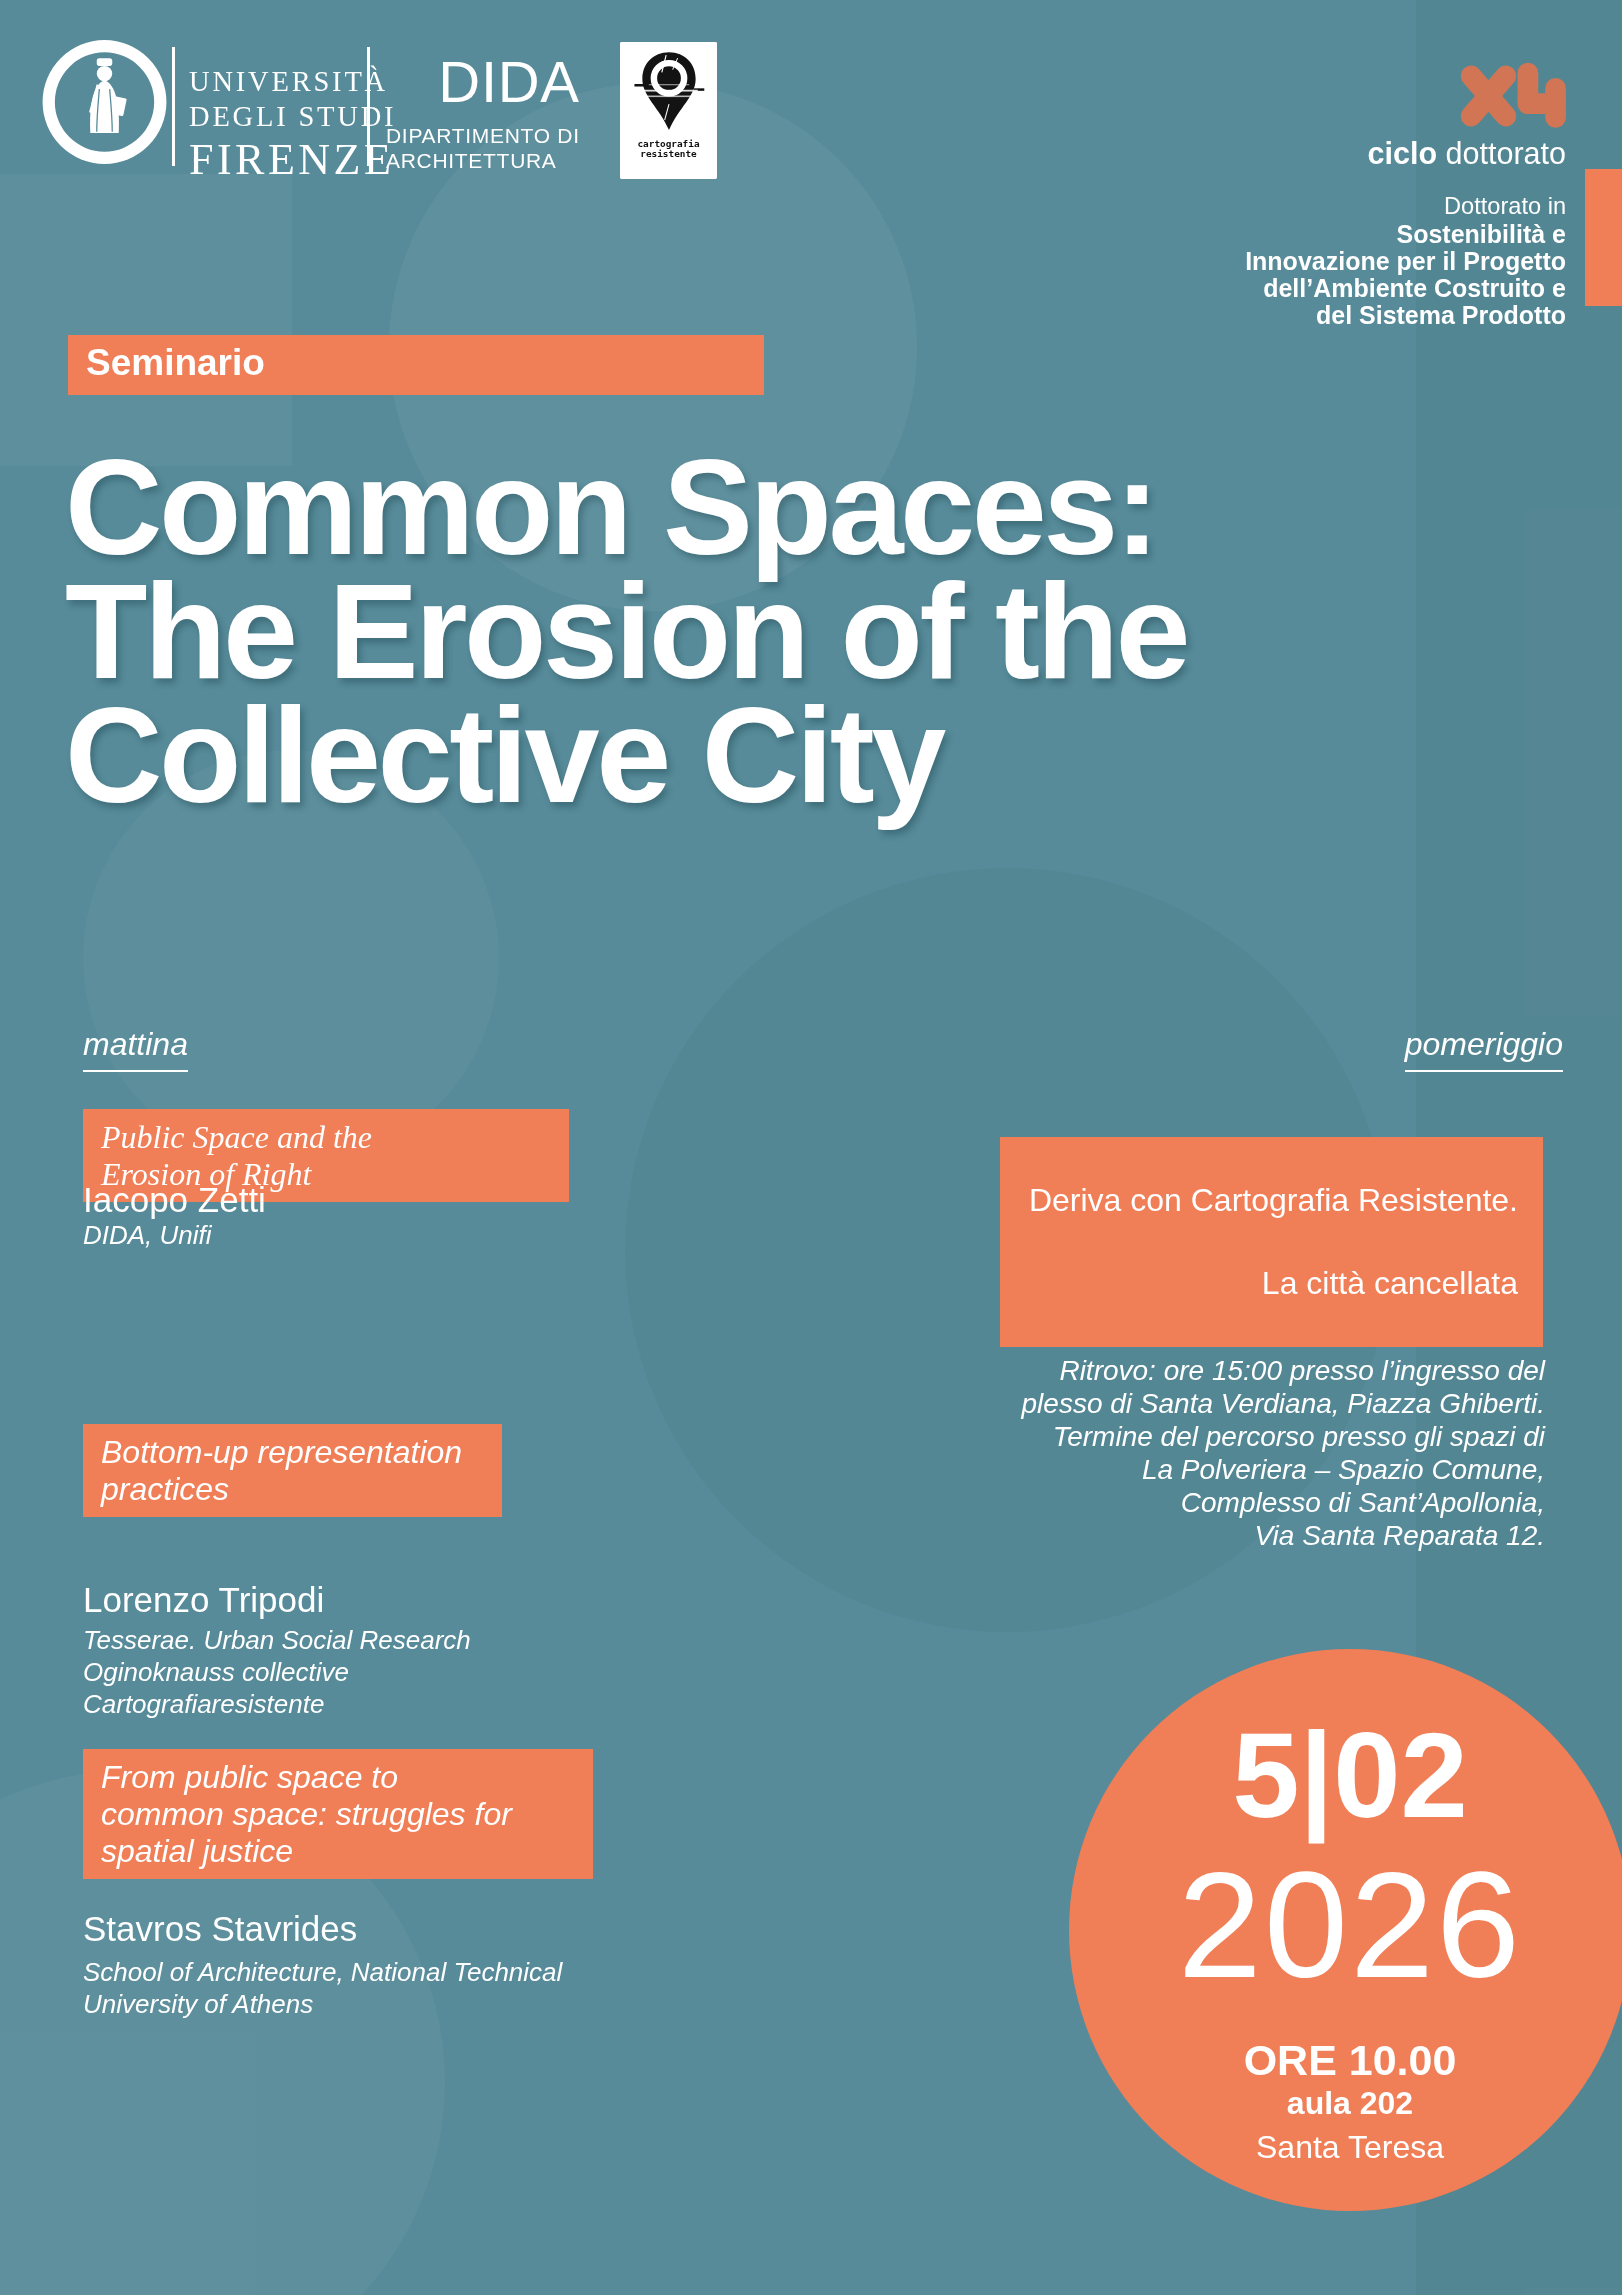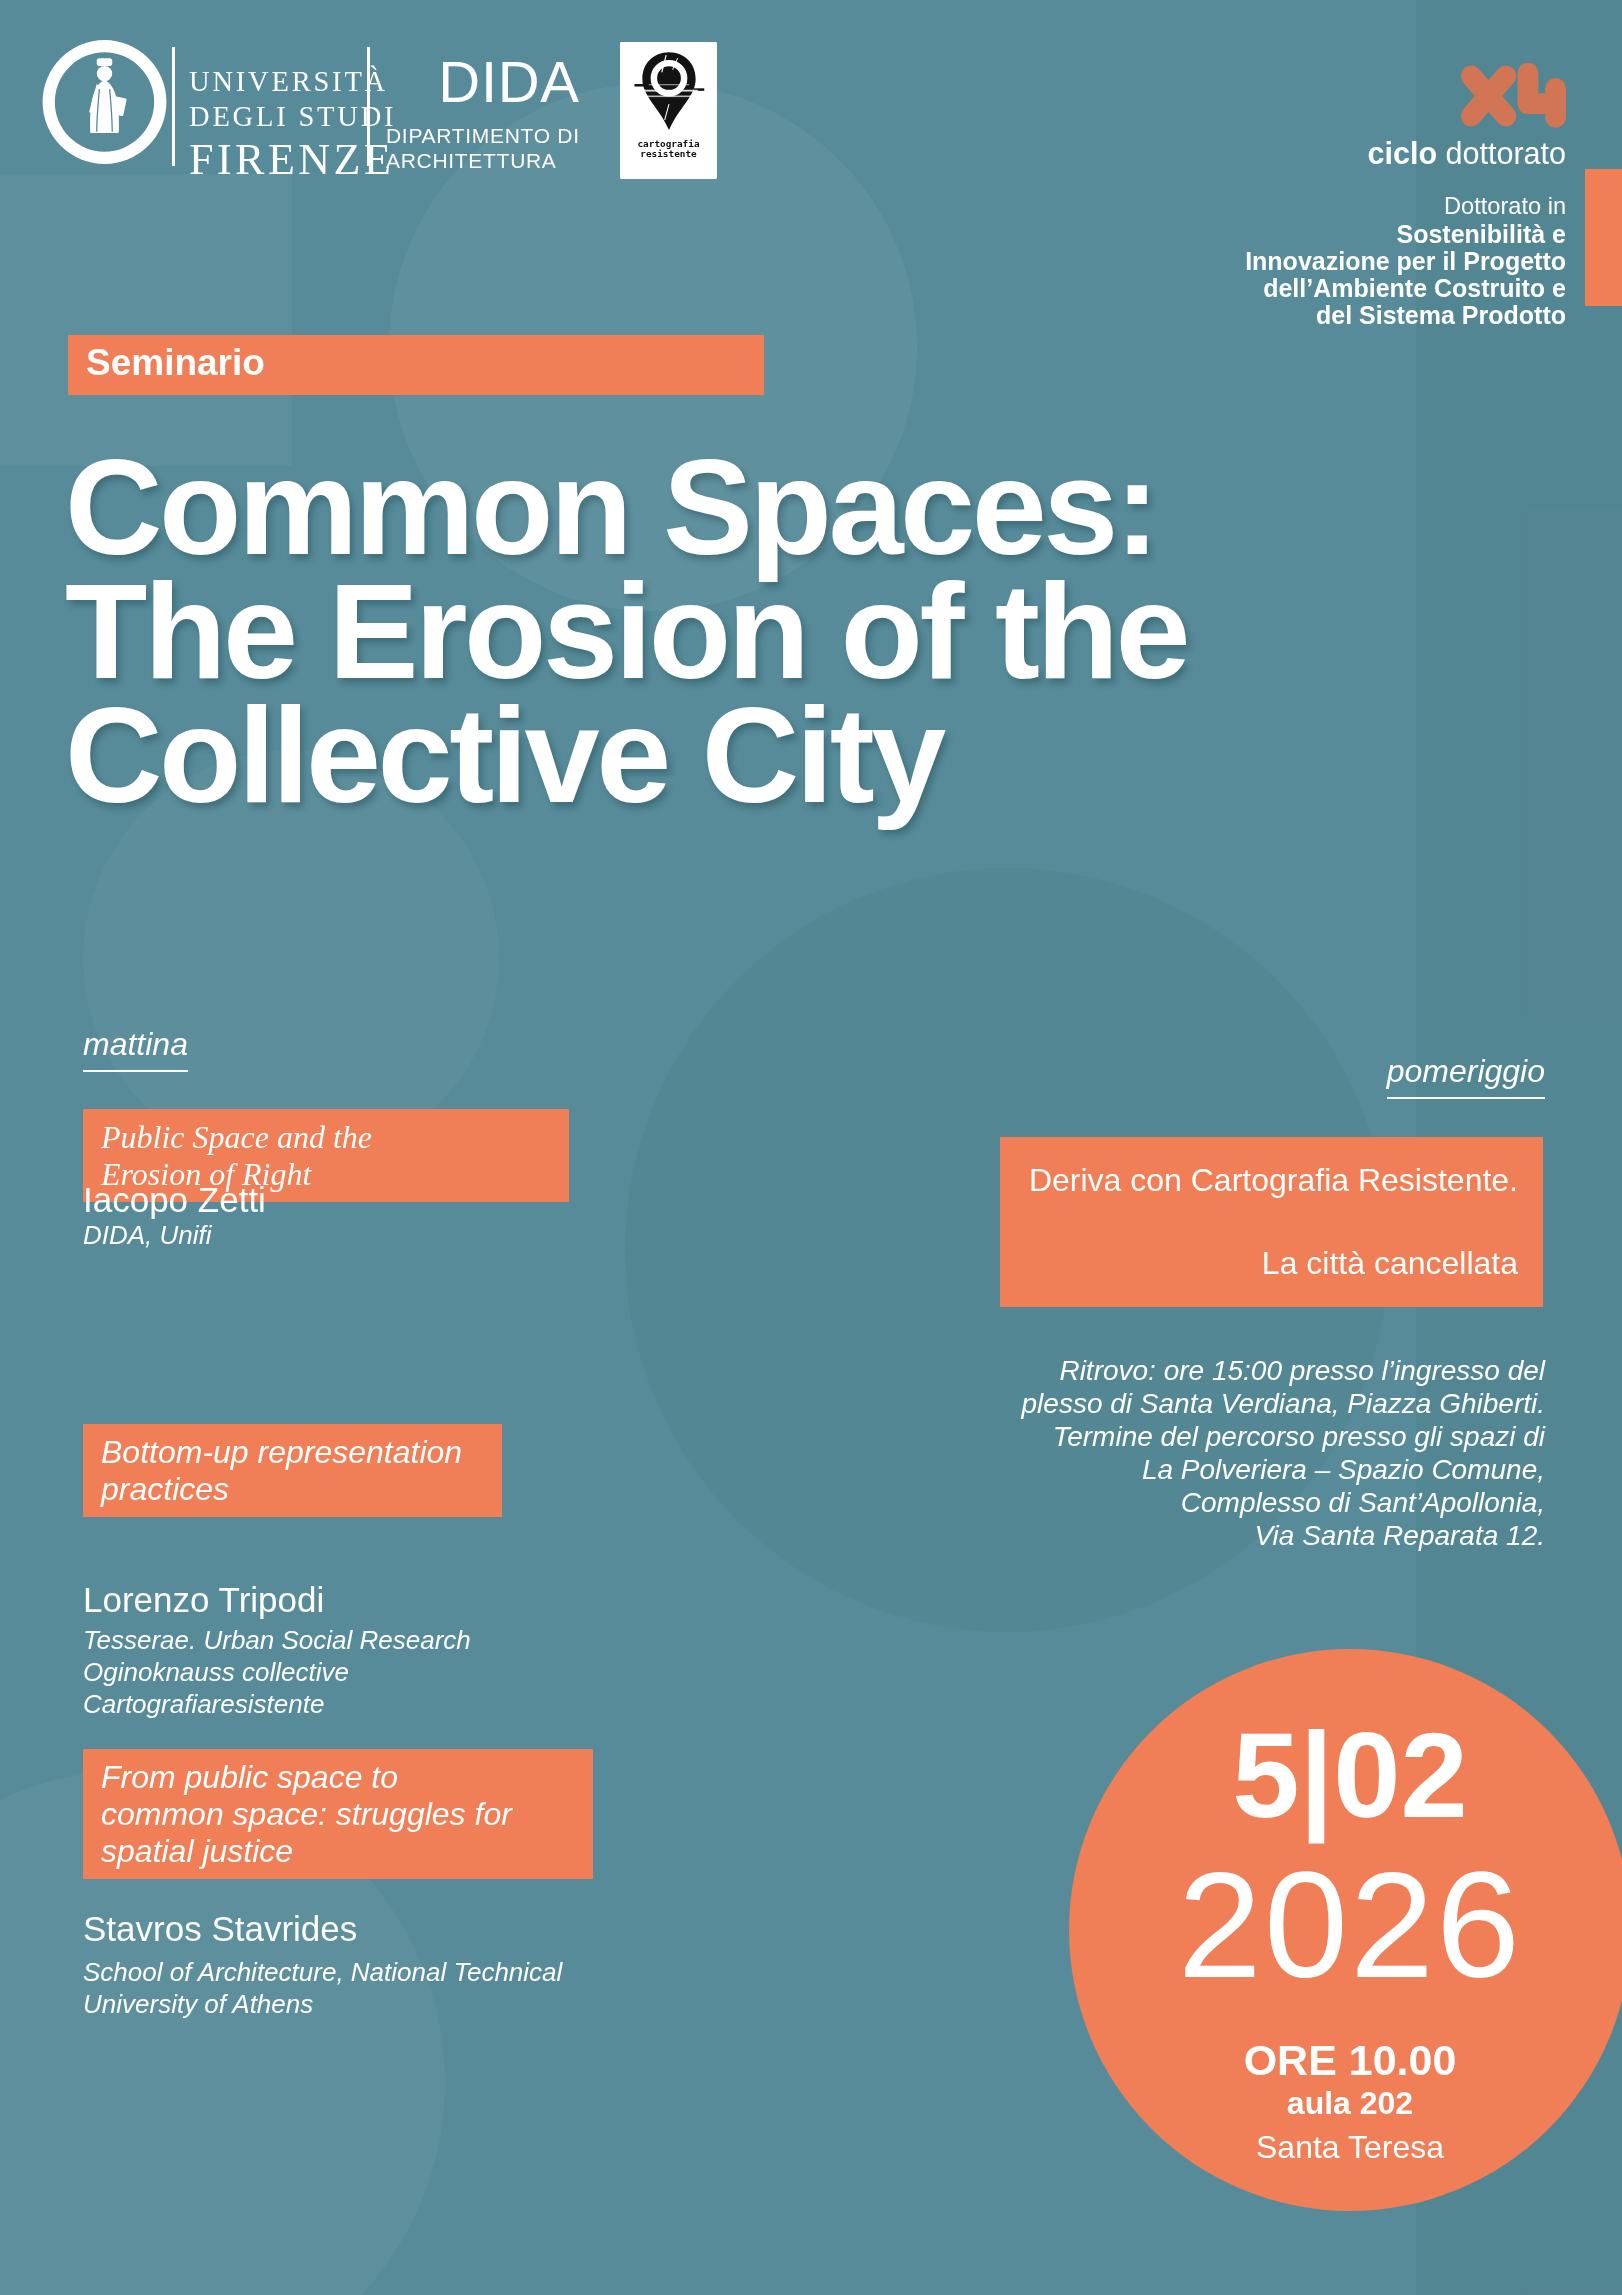--- a/index.html
+++ b/index.html
@@ -46,21 +46,21 @@
     border-bottom:2.1px solid #fff;padding-bottom:7px;}
 
   
   .session-box{position:absolute;left:83px;background:var(--accent,#F07E56);color:#fff;
     font-size:32px;font-style:italic;line-height:37px;padding:9.7px 18px;box-sizing:border-box;}
   .speaker{position:absolute;left:83px;font-size:35px;font-weight:500;color:#fff;}
   .affiliation{position:absolute;left:83px;font-size:26px;font-style:italic;line-height:32px;color:#fff;}
 
   
   .pm-box{position:absolute;left:1000px;top:1137px;width:543px;background:var(--accent,#F07E56);
-    color:#fff;font-size:32px;line-height:83px;padding:2px 25px;box-sizing:border-box;text-align:right;font-weight:500;}
+    color:#fff;font-size:32px;line-height:83px;padding:22px 25px;box-sizing:border-box;text-align:right;font-weight:500;}
   .pm-details{position:absolute;right:78px;top:1354px;width:625px;text-align:right;color:#fff;
     font-size:28px;font-style:italic;font-weight:500;line-height:33px;}
 
   
   .date-circle{position:absolute;left:1069px;top:1649px;width:562px;height:562px;border-radius:50%;
     background:var(--accent,#F07E56);text-align:center;color:#fff;}
   .dc-daymonth{position:absolute;left:0;width:100%;top:66px;font-size:121px;font-weight:bold;line-height:121px;}
   .dc-year{position:absolute;left:0;width:100%;top:200px;font-size:151px;font-weight:300;line-height:151px;letter-spacing:2.1px;}
   .dc-time{position:absolute;left:0;width:100%;top:387px;font-size:43px;font-weight:bold;}
   .dc-room{position:absolute;left:0;width:100%;top:436px;font-size:32px;font-weight:bold;}
@@ -164,21 +164,21 @@
 
   <div class="badge">Seminario</div>
 
   <h1 class="title" style="margin:0;">
     <span>Common Spaces:</span>
     <span>The Erosion of the</span>
     <span>Collective City</span>
   </h1>
 
   <div class="section-label" style="left:83px;top:1026px;">mattina</div>
-  <div class="section-label" style="right:78px;top:1026px;margin-top:27px;">pomeriggio</div>
+  <div class="section-label" style="right:60px;top:1026px;">pomeriggio</div>
 
   <div class="session-box" style="top:1109px;width:486px;font-family:Liberation Serif, serif;">
     <div>Public Space and the</div>
     <div>Erosion of Right</div>
   </div>
   <div class="speaker" style="top:1180px;">Iacopo Zetti</div>
   <div class="affiliation" style="top:1219px;">
     <div>DIDA, Unifi</div>
   </div>
 

